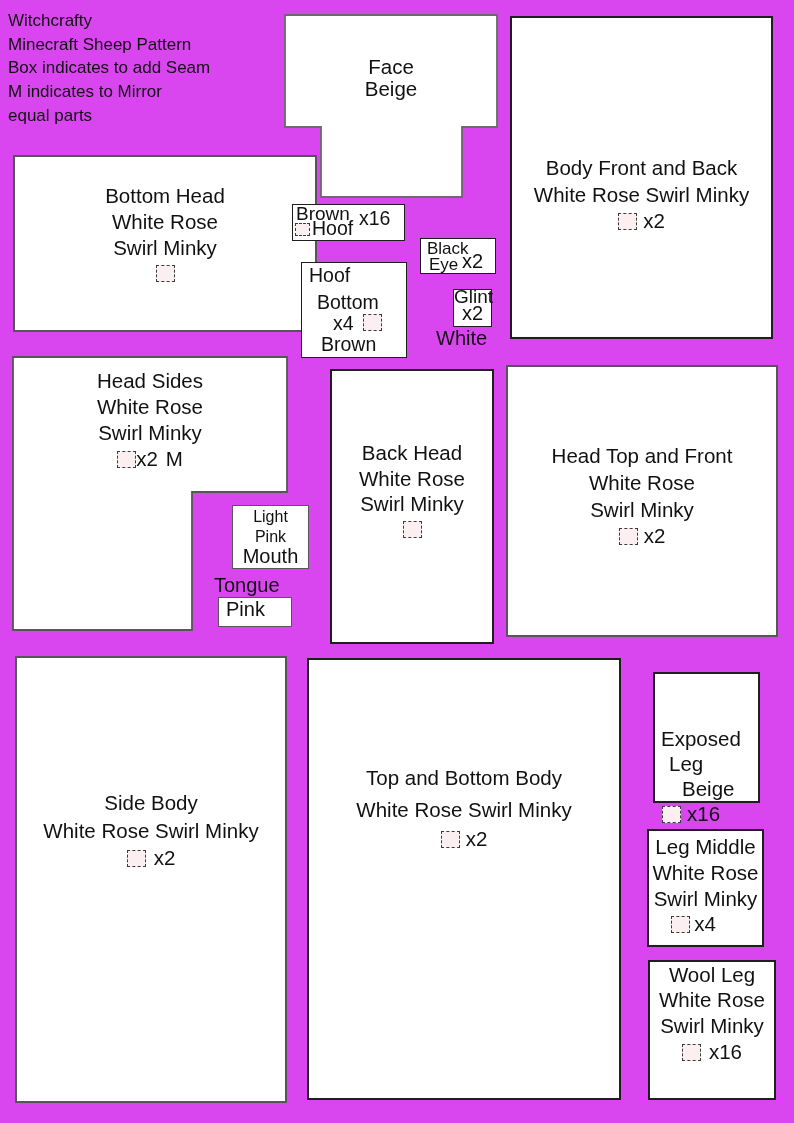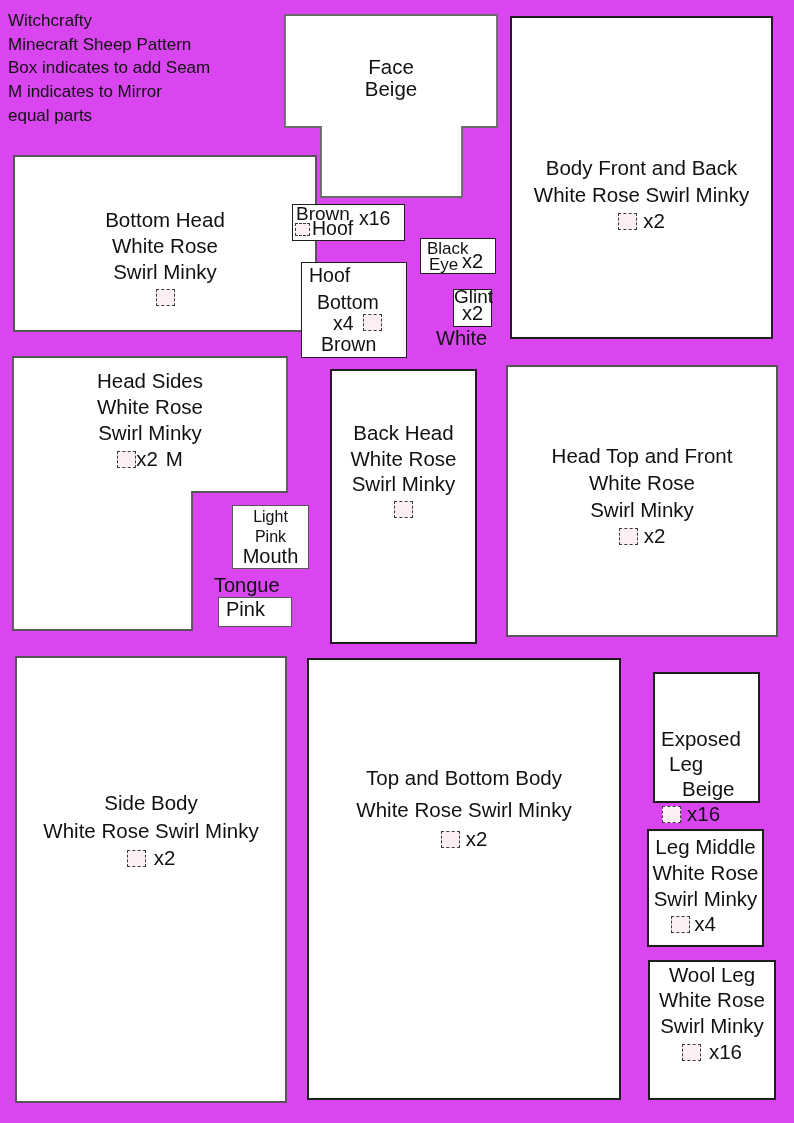--- a/index.html
+++ b/index.html
@@ -52,21 +52,21 @@
 
   <div class="piece piece--dark" style="left:510px;top:16px;width:263px;height:323px;padding-top:136px;">
     <div class="lbl lh27">Body Front and Back</div>
     <div class="lbl lh27">White Rose Swirl Minky</div>
     <div class="seamrow lh27">
       <span class="seam"></span>
       <span class="lbl gap6">x2</span>
     </div>
   </div>
 
-  <div class="piece" style="left:13px;top:155px;width:304px;height:177px;padding-top:50px;">
+  <div class="piece" style="left:13px;top:155px;width:304px;height:177px;padding-top:26px;">
     <div class="lbl">Bottom Head</div>
     <div class="lbl">White Rose</div>
     <div class="lbl">Swirl Minky</div>
     <div class="seamrow" style="height:24px;">
       <span class="seam"></span>
     </div>
   </div>
 
   <div class="piece piece--dark piece--thin" style="left:292px;top:204px;width:113px;height:37px;">
     <span class="txt" style="left:3px;top:-2px;font-size:19px;">Brown</span>
@@ -113,21 +113,21 @@
     <div style="font-size:16px;line-height:19.5px;">Light</div>
     <div style="font-size:16px;line-height:19.5px;">Pink</div>
     <div style="font-size:20px;line-height:20px;">Mouth</div>
   </div>
 
   <span class="txt" style="left:214px;top:574px;font-size:20px;">Tongue</span>
   <div class="piece piece--thin" style="left:218px;top:597px;width:74px;height:30px;text-align:left;">
     <span class="txt" style="left:7px;top:0px;font-size:20px;">Pink</span>
   </div>
 
-  <div class="piece piece--dark" style="left:330px;top:369px;width:147px;height:275px;padding-top:49px;">
+  <div class="piece piece--dark" style="left:330px;top:369px;width:164px;height:275px;padding-top:69px;">
     <div class="lbl lh255">Back Head</div>
     <div class="lbl lh255">White Rose</div>
     <div class="lbl lh255">Swirl Minky</div>
     <div class="seamrow" style="height:25px;">
       <span class="seam"></span>
     </div>
   </div>
 
   <div class="piece" style="left:506px;top:365px;width:272px;height:272px;padding-top:75px;">
     <div class="lbl lh27">Head Top and Front</div>

